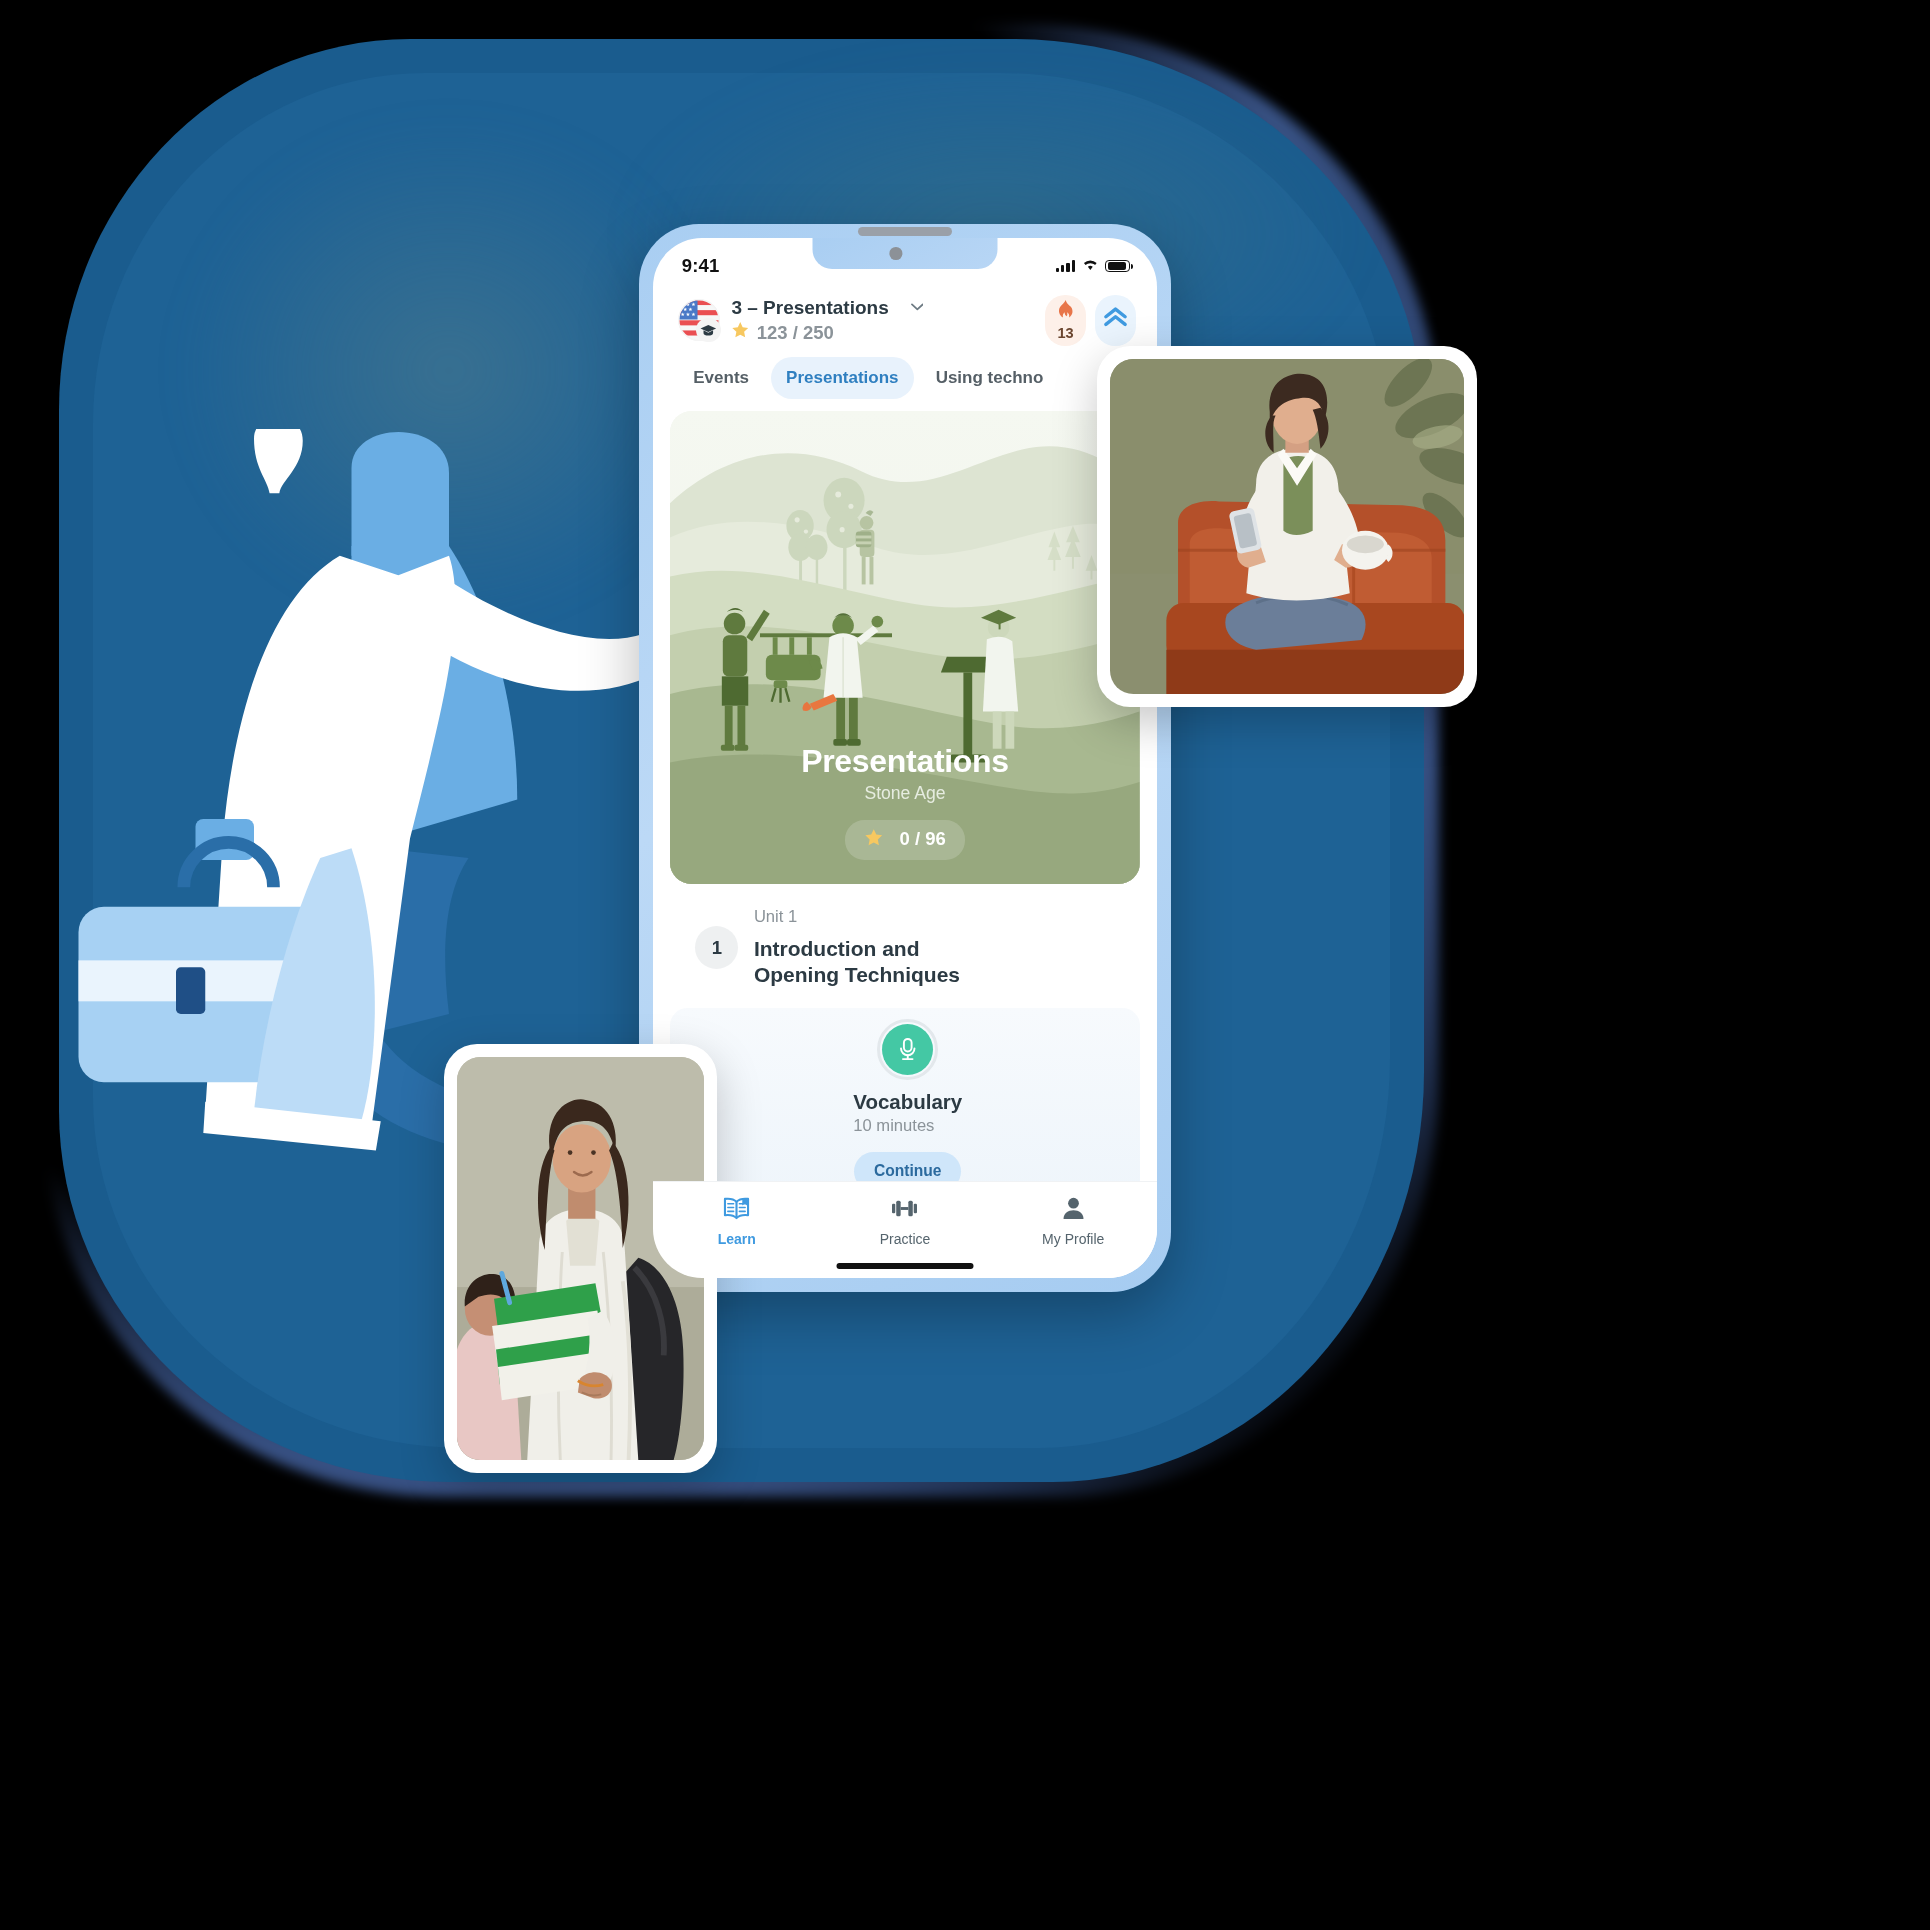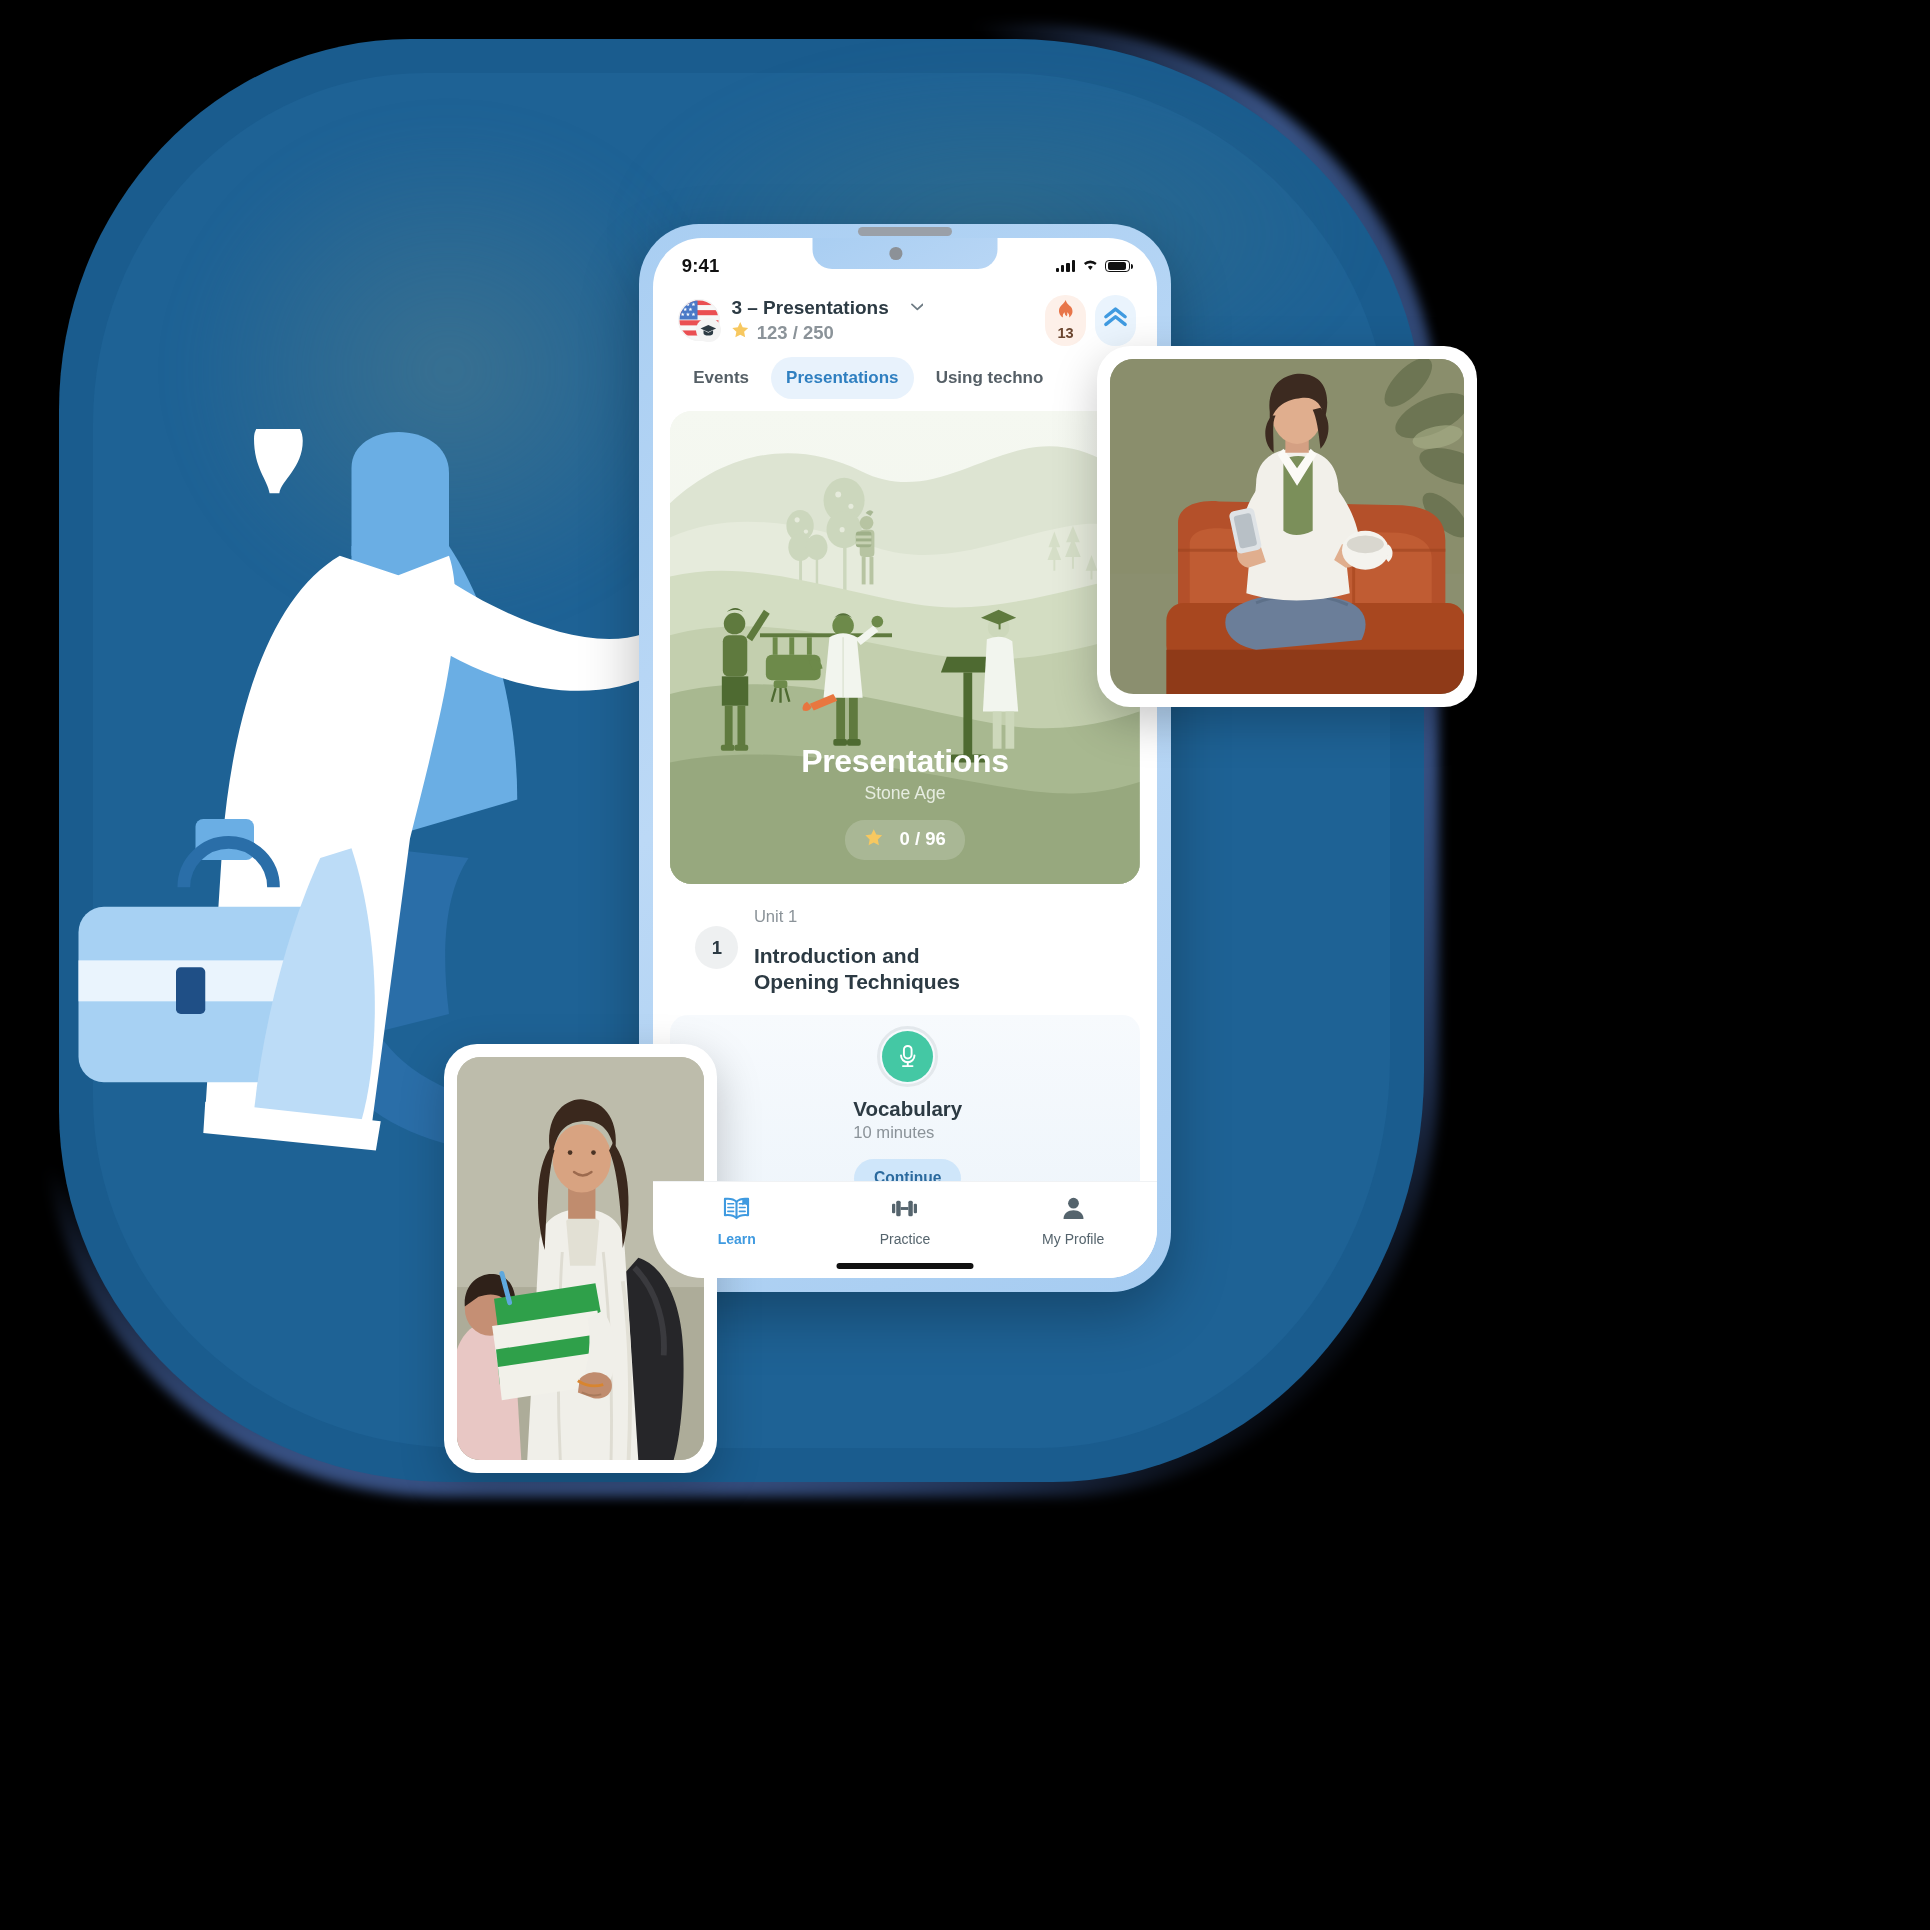--- a/index.html
+++ b/index.html
@@ -145,21 +145,21 @@
   .hero-xp .val{font-size:18.5px;font-weight:600;color:#fff;}
 
   
   .unit{display:flex;align-items:flex-start;gap:15.6px;padding: 23.4px 21.5px 5.9px 25px;}
   .unit-num{
     width:43px;height:43px;border-radius:50%;background:#eef0f1;flex:0 0 auto;
     display:flex;align-items:center;justify-content:center;font-size:18.5px;font-weight:700;color:#2c3a43;
     margin-top:19.5px;
   }
   .unit-label{font-size:16.6px;color:#8b9399;font-weight:400;}
-  .unit-title{font-size:21px;font-weight:700;color:#2c3a43;line-height:1.25;margin-top:16px;}
+  .unit-title{font-size:21px;font-weight:700;color:#2c3a43;line-height:1.25;margin-top:9px;}
 
   
   .lesson{
     display:flex;align-items:center;gap:15.6px;padding: 15.6px 19.5px 15.6px 25px;
     background: linear-gradient(180deg,#f7fafd,#eef5fb);
     border-radius: 17.6px 17.6px 0 0; margin: 13.7px 0 0 0; flex-direction: column;
   }
   .lesson-ico{position:relative;width:51px;height:51px;flex:0 0 auto;}
   .ring{position:absolute;inset:-4.9px;border-radius:50%;border:3.9px solid #e3e8ec;}
   .lesson-circle{

